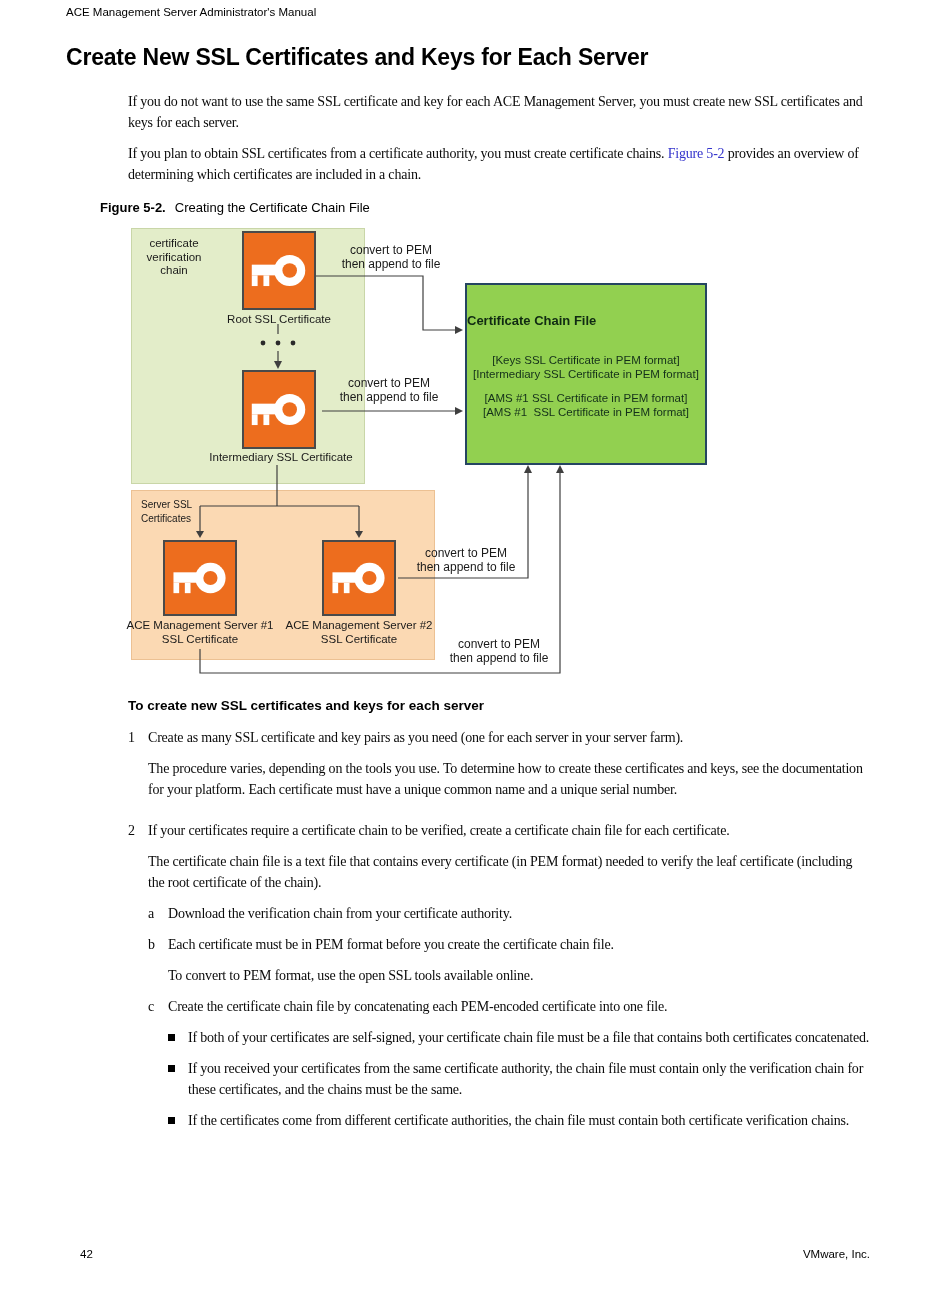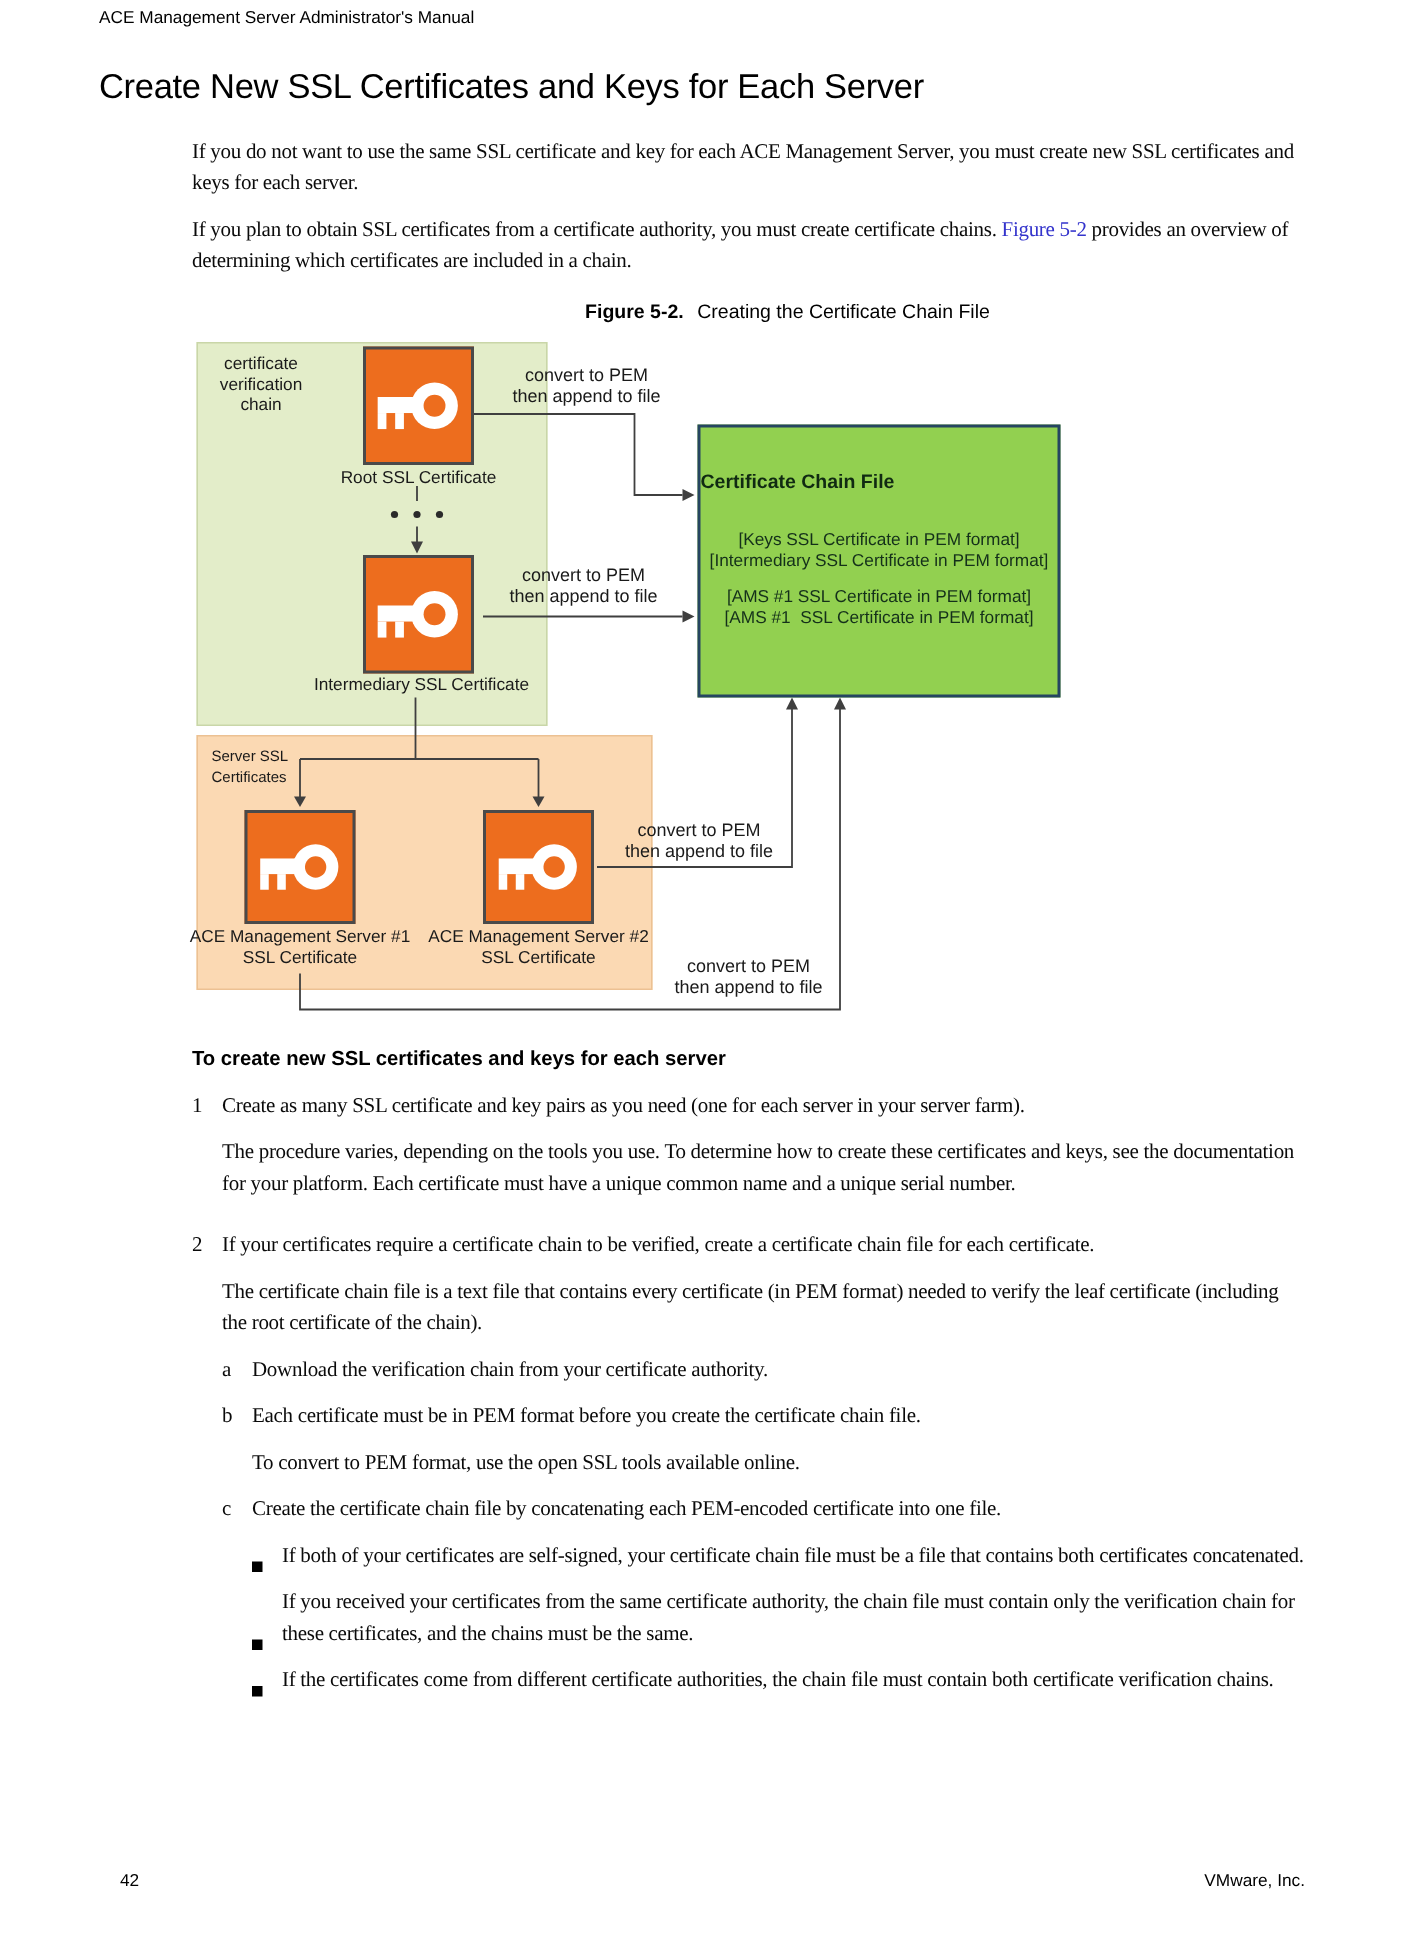--- a/index.html
+++ b/index.html
@@ -3,29 +3,29 @@
 <meta charset="utf-8">
 <style>
   * { margin:0; padding:0; box-sizing:border-box; }
   html,body { width:950px; height:1295px; background:#ffffff; overflow:hidden; }
   body { font-family:"Liberation Serif", serif; color:#111; position:relative; }
 
   .hdr { position:absolute; top:6px; left:66px; font-family:"Liberation Sans", sans-serif;
          font-size:11.5px; color:#000; }
   .content { position:absolute; top:44px; left:0; width:950px; }
 
-  h1.title { font-family:"Liberation Sans", sans-serif; font-weight:400; font-size:23px;
+  h1.title { font-family:"Liberation Sans", sans-serif; font-weight:700; font-size:23px;
              color:#000; margin:0 0 20px 66px; letter-spacing:-0.2px; }
 
   .body-text { font-size:14px; line-height:21px; letter-spacing:-0.2px; color:#0a0a0a; }
   .intro { margin:0 80px 10px 128px; }
   .fig-link { color:#3333cc; text-decoration:none; cursor:pointer; }
 
   .fig-caption { margin:15px 0 10px 100px; font-family:"Liberation Sans", sans-serif;
-                 font-size:13px; color:#000;text-align:center; }
+                 font-size:13px; color:#000; }
   .fig-caption .lbl { font-weight:700; }
   .fig-caption .cap { margin-left:9px; }
 
   
   .diagram { position:relative; width:806px; height:455px; margin-bottom:18px;
              font-family:"Liberation Sans", sans-serif; }
   .abs { position:absolute; }
   .groupbox-green { left:131px; top:3px; width:234px; height:256px;
                     background:#e3edc9; border:1px solid #c9d6a8; }
   .groupbox-peach { left:131px; top:265px; width:304px; height:170px;
@@ -57,21 +57,21 @@
   .proc-heading { margin:0 0 14px 128px; font-family:"Liberation Sans", sans-serif;
                   font-weight:700; font-size:13.5px; color:#000; }
   .step { display:flex; margin:0 80px 10px 128px; }
   .step-num { width:20px; flex:0 0 20px; }
   .step-body { flex:1; }
   .para { margin:10px 80px 10px 148px; }
   .substep { display:flex; margin:10px 80px 10px 148px; }
   .sub-letter { width:20px; flex:0 0 20px; }
   .sub-body { flex:1; }
   .sub-para { margin:10px 80px 10px 168px; }
-  .bullet { display:flex; margin:10px 80px 10px 168px;align-items:flex-end; }
+  .bullet { display:flex; margin:10px 80px 10px 168px; }
   .bullet-mark { flex:0 0 20px; }
   .sq { width:7px; height:7px; background:#000; margin-top:7px; }
   .closing { margin:10px 80px 0 148px; }
 
   .footer { position:absolute; top:1248px; left:80px; right:80px; display:flex;
             justify-content:space-between; font-family:"Liberation Sans", sans-serif;
             font-size:11.5px; color:#000; }
 </style>
 </head>
 <body>

